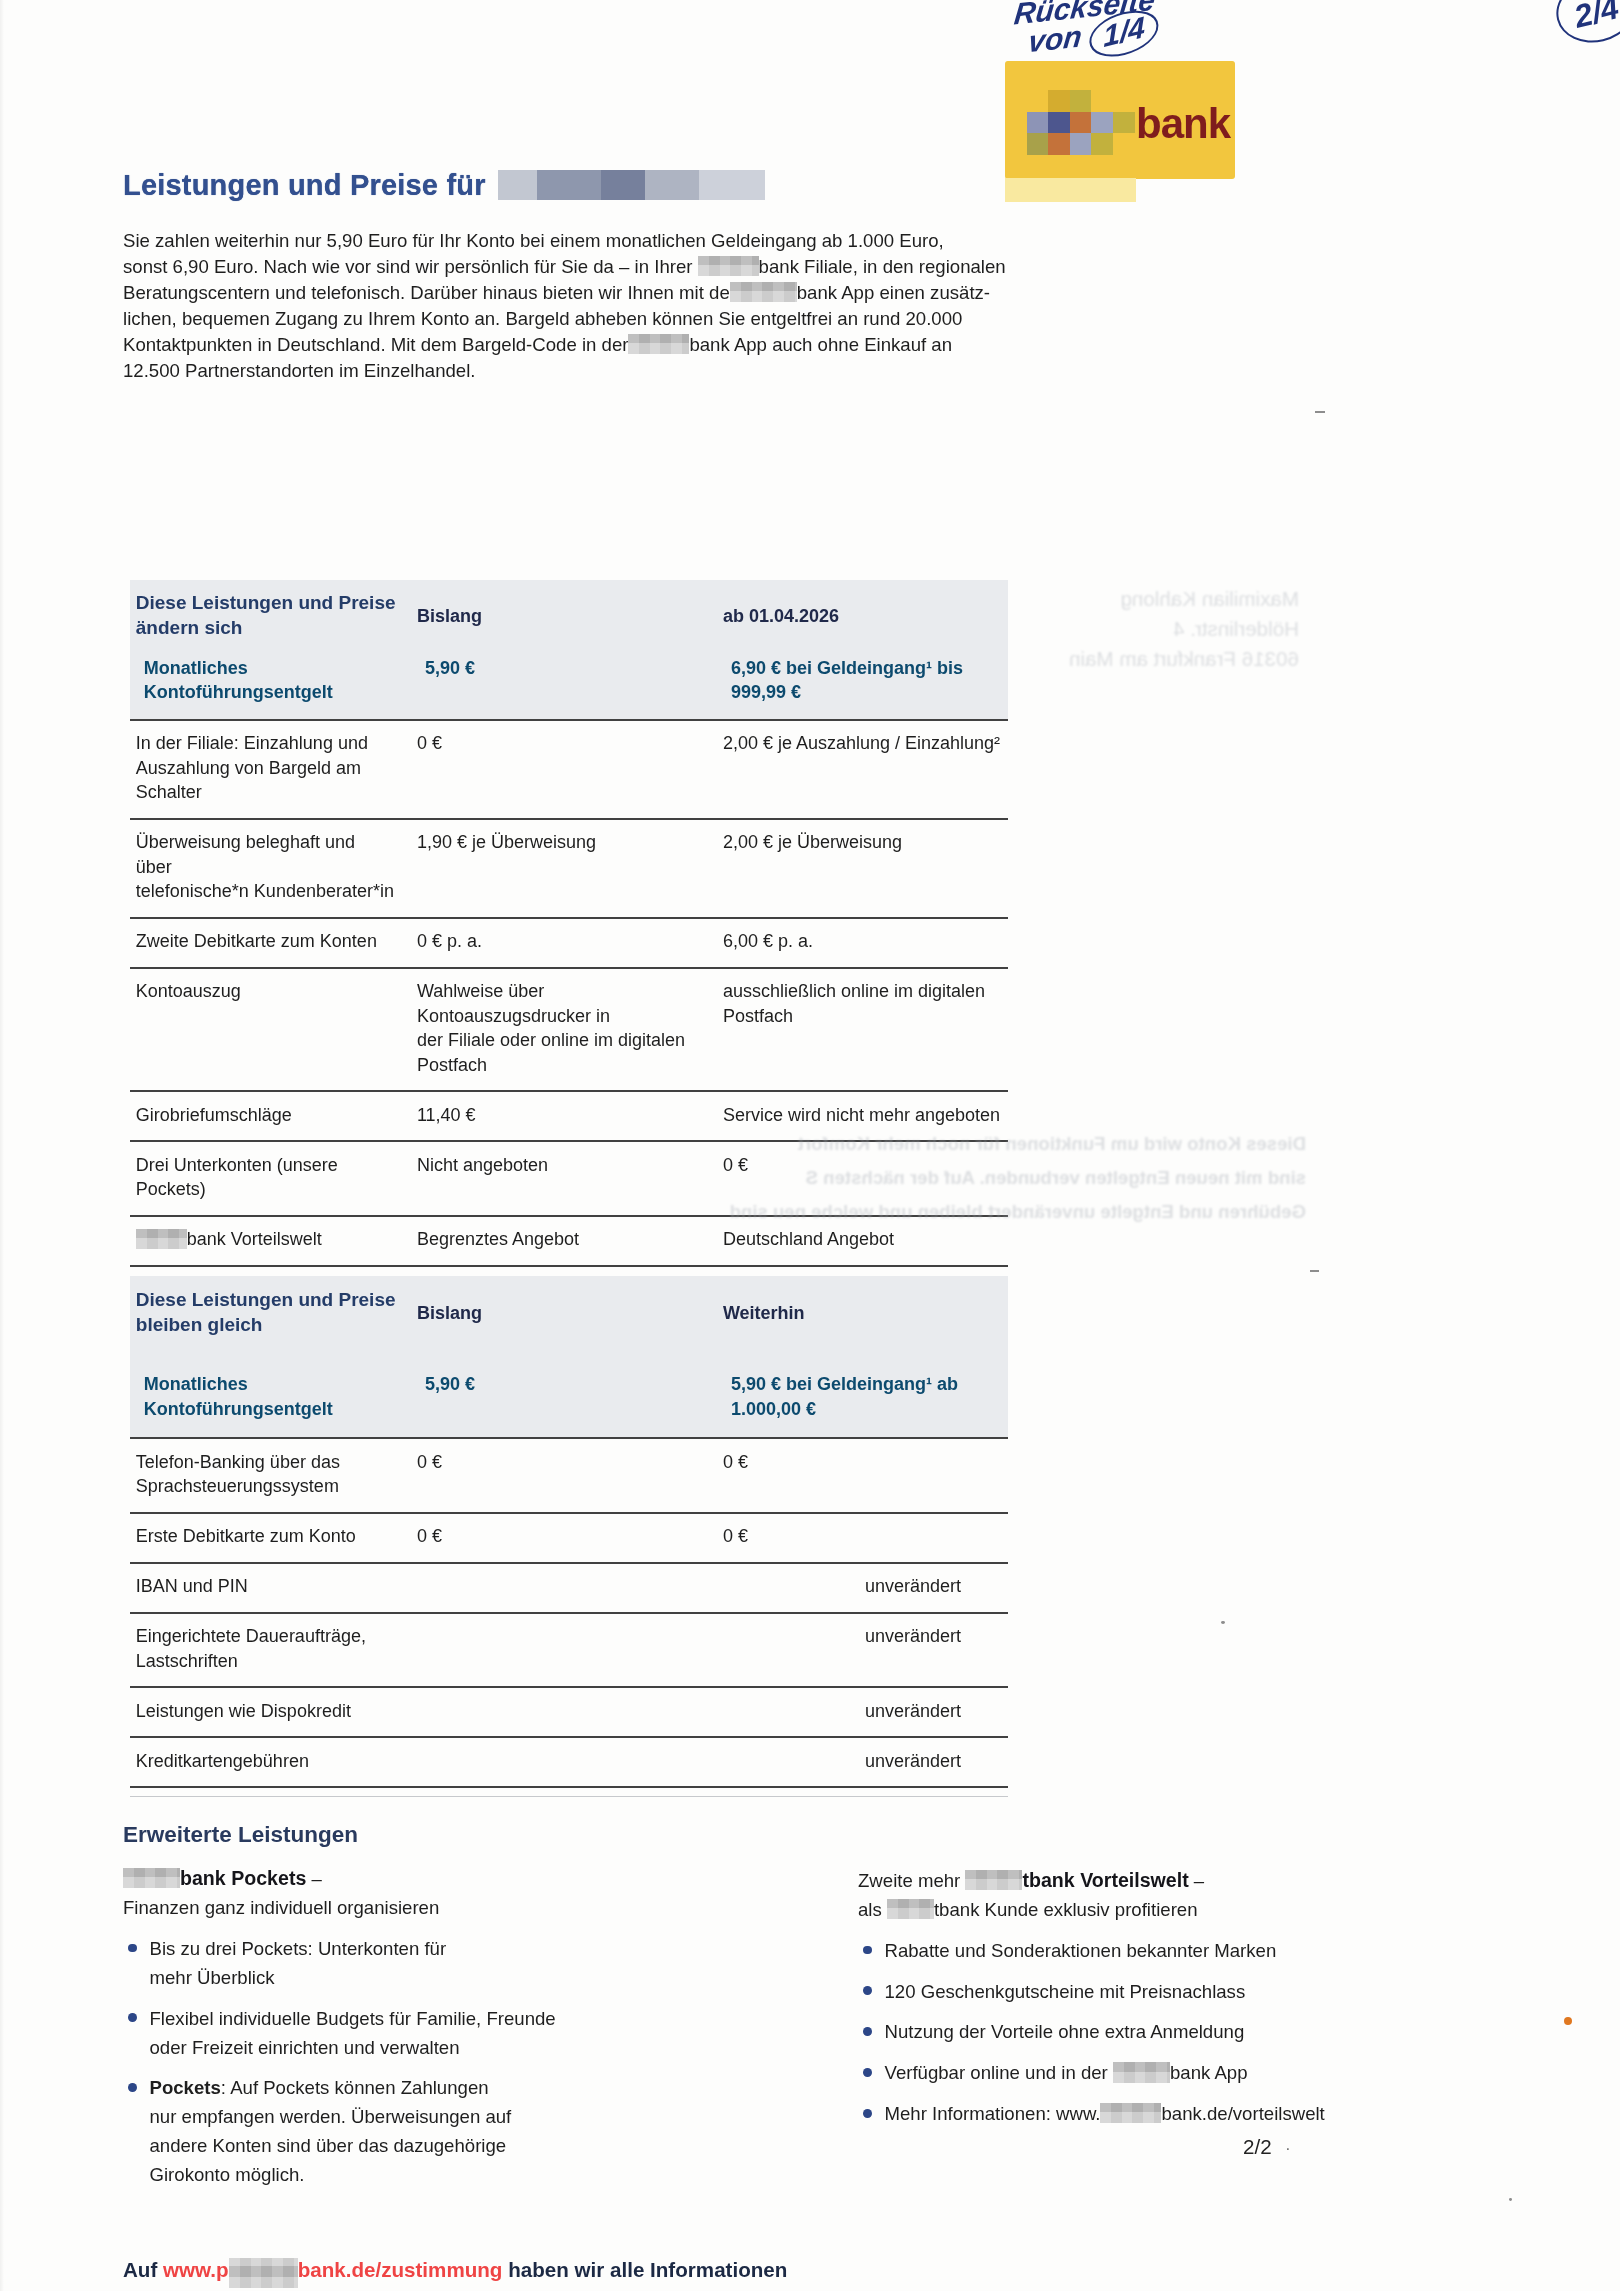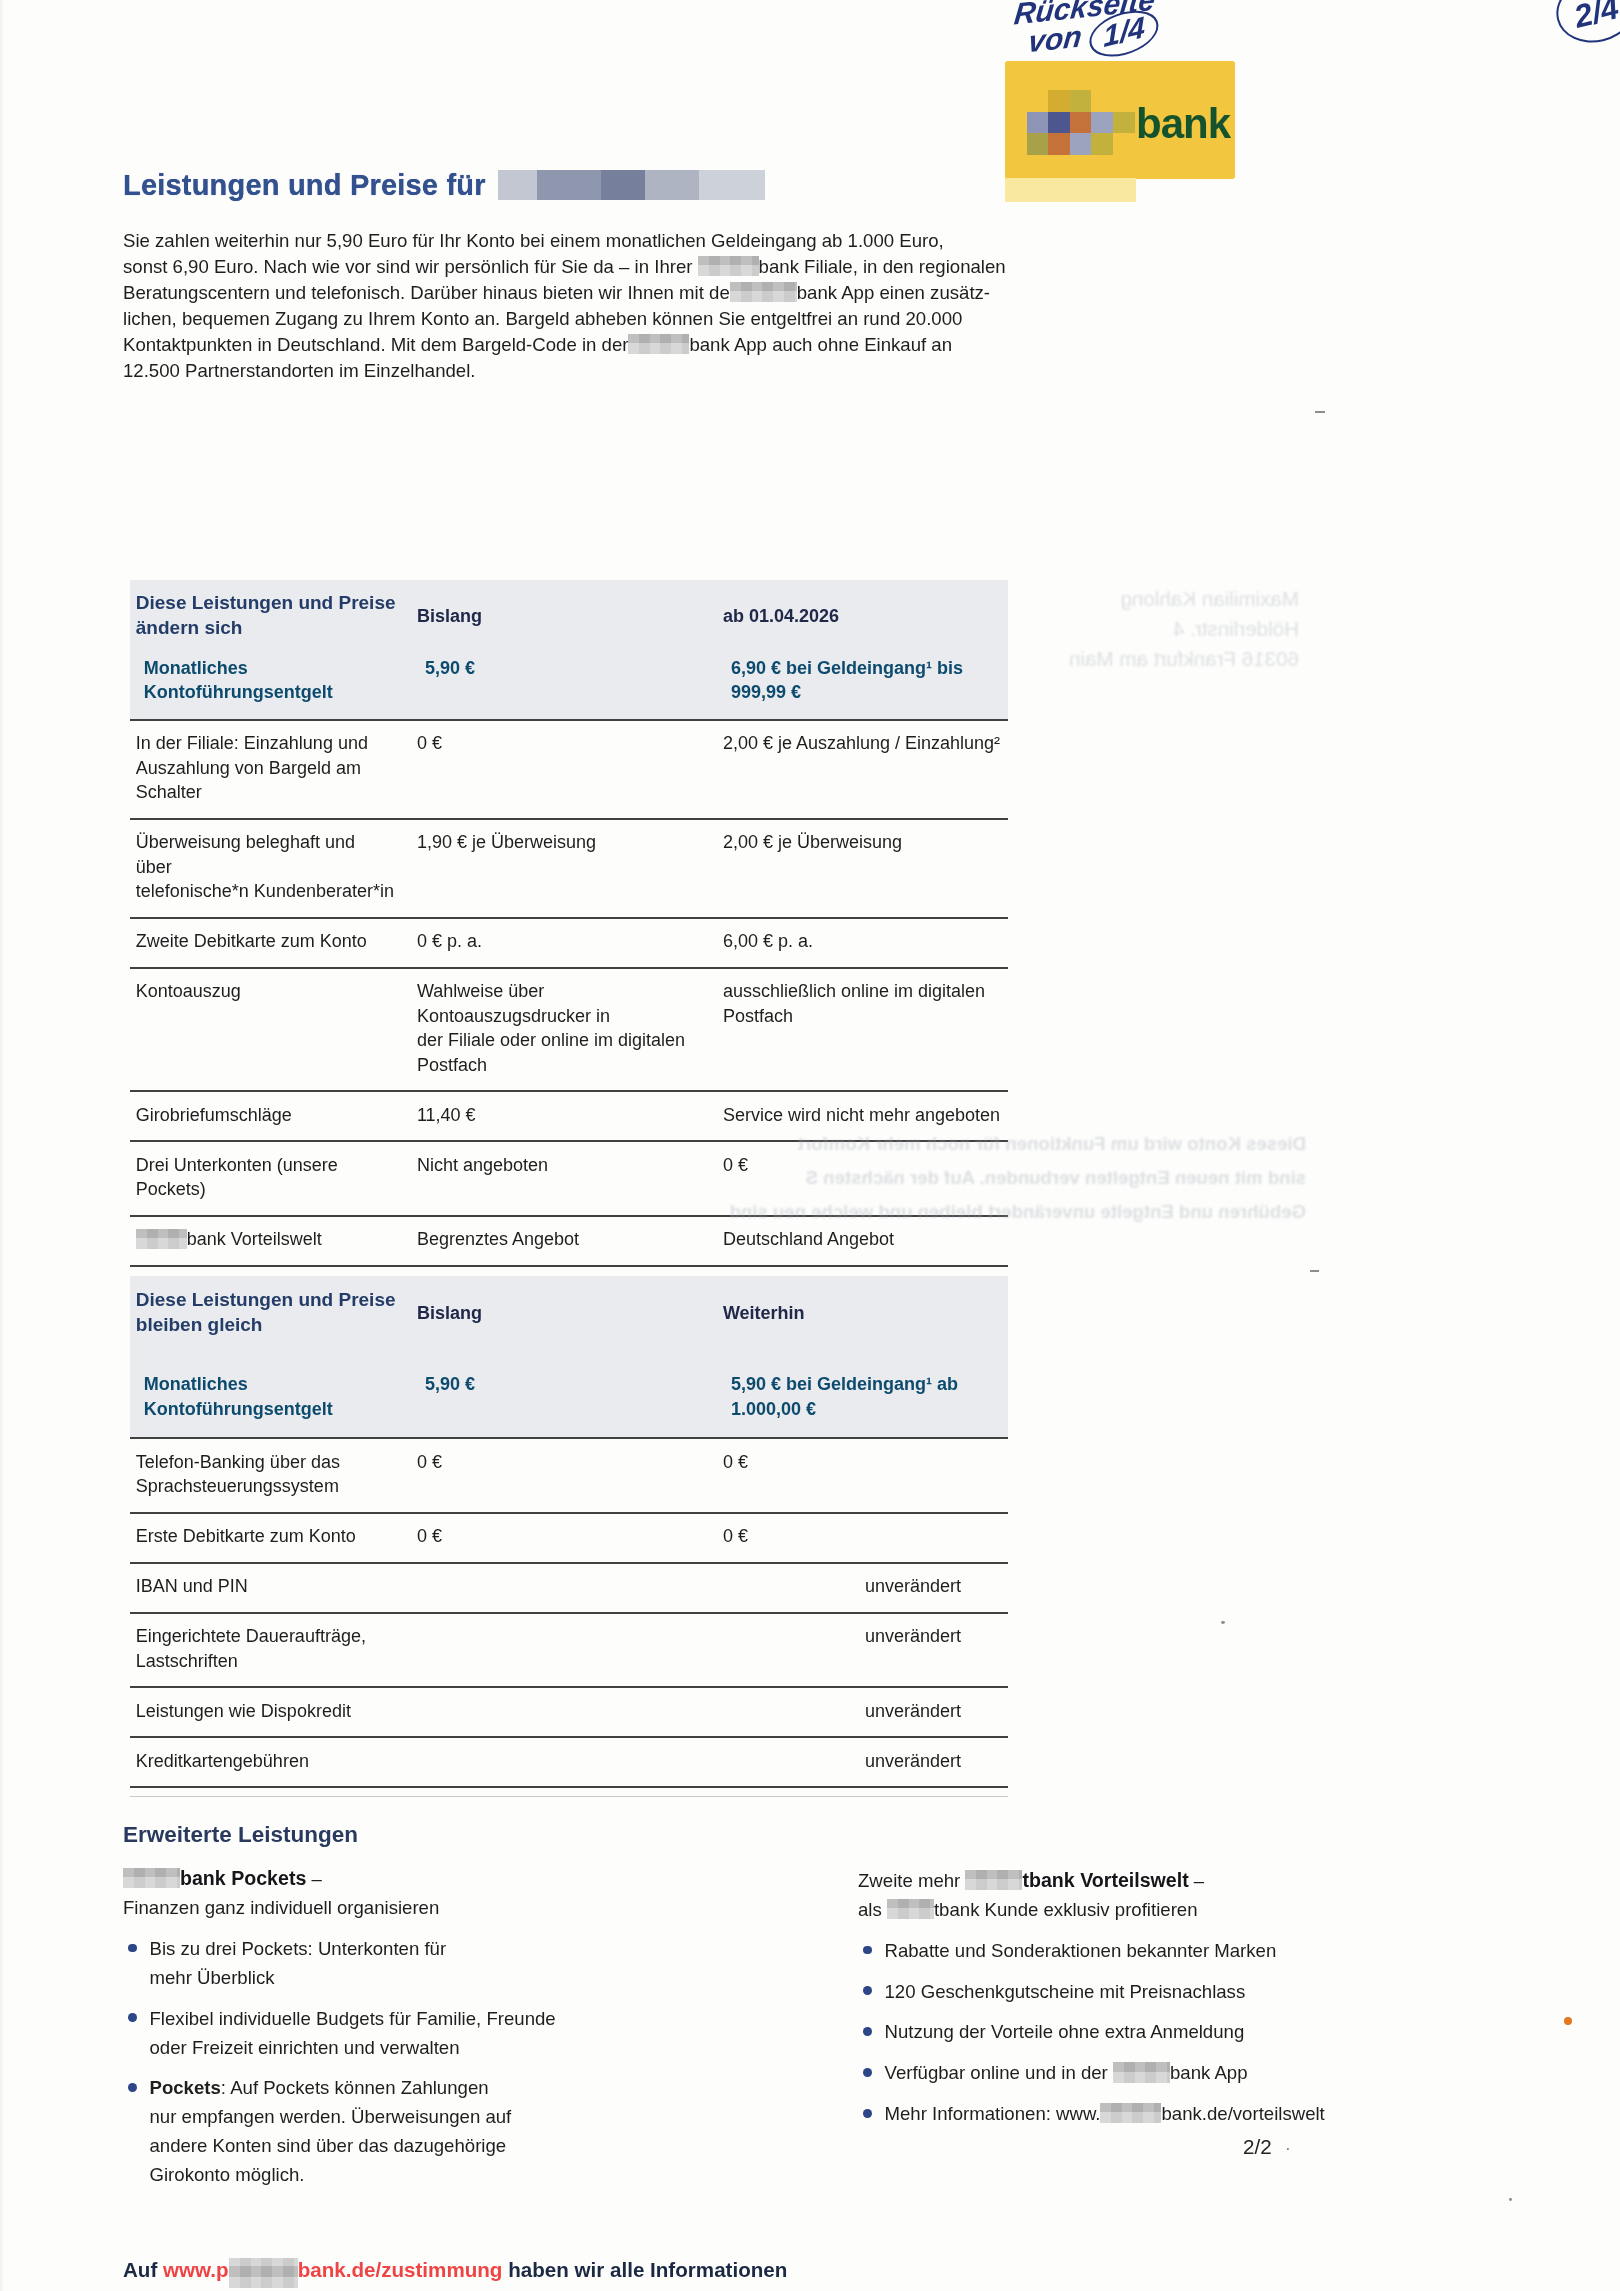--- a/index.html
+++ b/index.html
@@ -20,21 +20,21 @@
       padding:13.7px 15.7px 9.8px;transform:rotate(-14deg);}
 
   
   .logo{position:absolute;left:1005px;top:61px;width:230px;height:118px;
         background:var(--brand-yellow,#f2c63e);border-radius:2.9px;}
   .logo-strip{position:absolute;left:1005px;top:178px;width:131px;height:23.5px;
         background:var(--strip-yellow,#f9e9a0);}
   .mosaic{position:absolute;left:21.6px;top:29px;display:grid;
         grid-template-columns:repeat(5,21.6px);grid-auto-rows:21.6px;filter:blur(0.6px);}
   .logo-bank{position:absolute;left:131px;top:39px;font-size:42px;font-weight:bold;
-        color:#14532d;letter-spacing:-1px;}
+        color:#7f1d1d;letter-spacing:-1px;}
   .c-y{background:var(--brand-yellow,#f2c63e);} .c-dy{background:#d4ac2f;}
   .c-bg{background:#8d94b6;} .c-db{background:#4d568e;} .c-or{background:#c4723a;}
   .c-ol{background:#a8a14a;} .c-lb{background:#9ba3bf;} .c-my{background:#c2b13d;}
 
   
   .rx{display:inline-block;height:1.08em;vertical-align:-0.18em;
       background:
         repeating-linear-gradient(0deg,rgba(255,255,255,.28) 0 10.8px,rgba(0,0,0,.05) 10.8px 21.6px),
         repeating-linear-gradient(90deg,#c9c9c9 0 10.8px,#b9b9b9 10.8px 21.6px);}
   .rx-title{display:inline-block;width:267px;height:30px;vertical-align:-4.9px;margin-left:11.8px;
@@ -167,21 +167,21 @@
         <div class="cell2">0 €</div>
         <div class="cell3">2,00 € je Auszahlung / Einzahlung²</div>
       </div>
       <div class="trow">
         <div class="cell1">Überweisung beleghaft und über
 telefonische*n Kundenberater*in</div>
         <div class="cell2">1,90 € je Überweisung</div>
         <div class="cell3">2,00 € je Überweisung</div>
       </div>
       <div class="trow">
-        <div class="cell1">Zweite Debitkarte zum Konto</div>
+        <div class="cell1">Zweite Debitkarte zum Konten</div>
         <div class="cell2">0 € p. a.</div>
         <div class="cell3">6,00 € p. a.</div>
       </div>
       <div class="trow">
         <div class="cell1">Kontoauszug</div>
         <div class="cell2">Wahlweise über Kontoauszugsdrucker in
 der Filiale oder online im digitalen Postfach</div>
         <div class="cell3">ausschließlich online im digitalen
 Postfach</div>
       </div>

